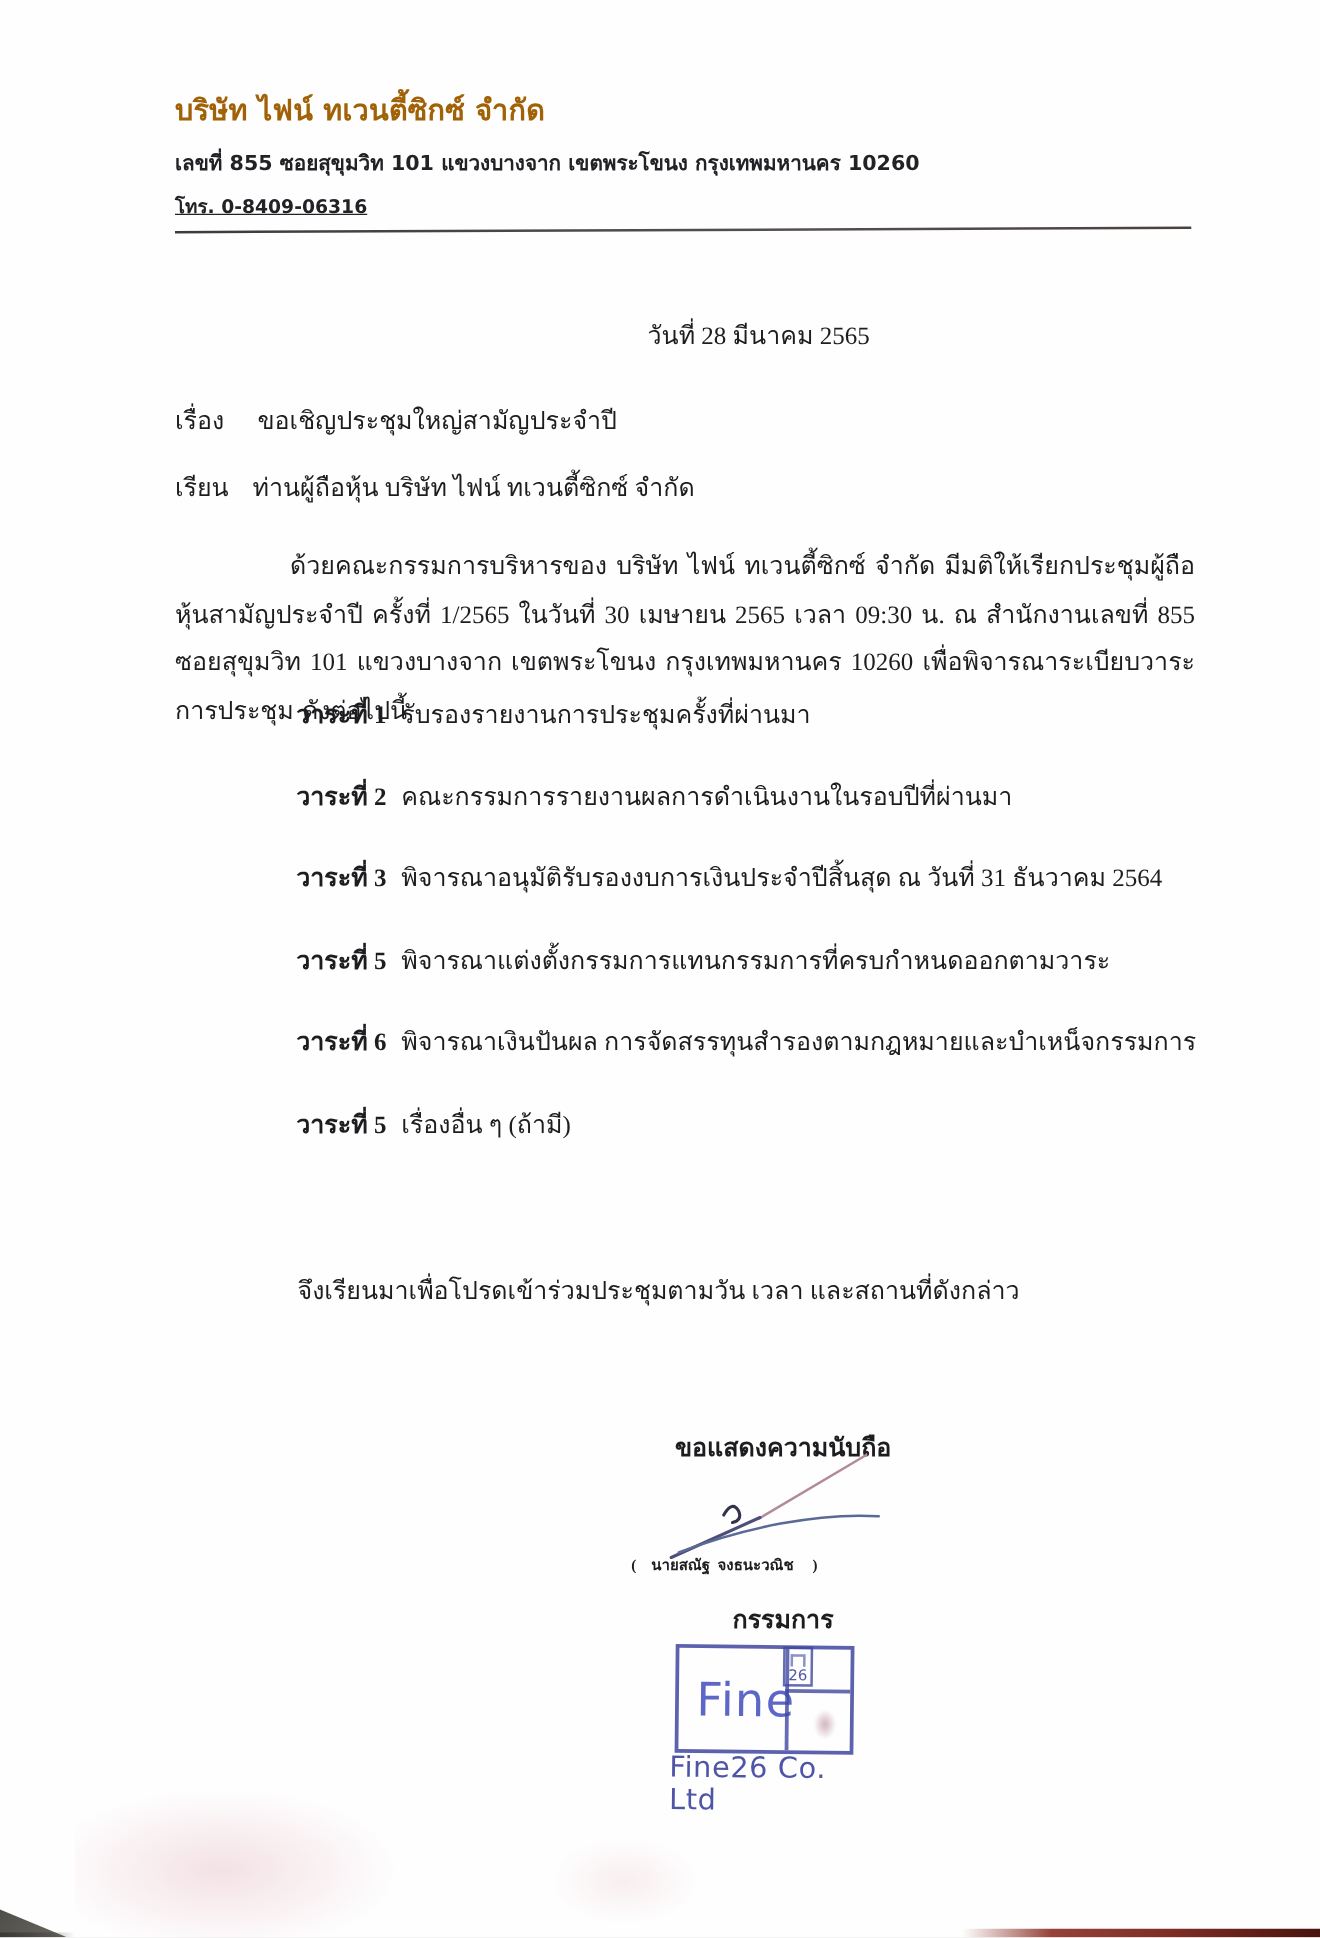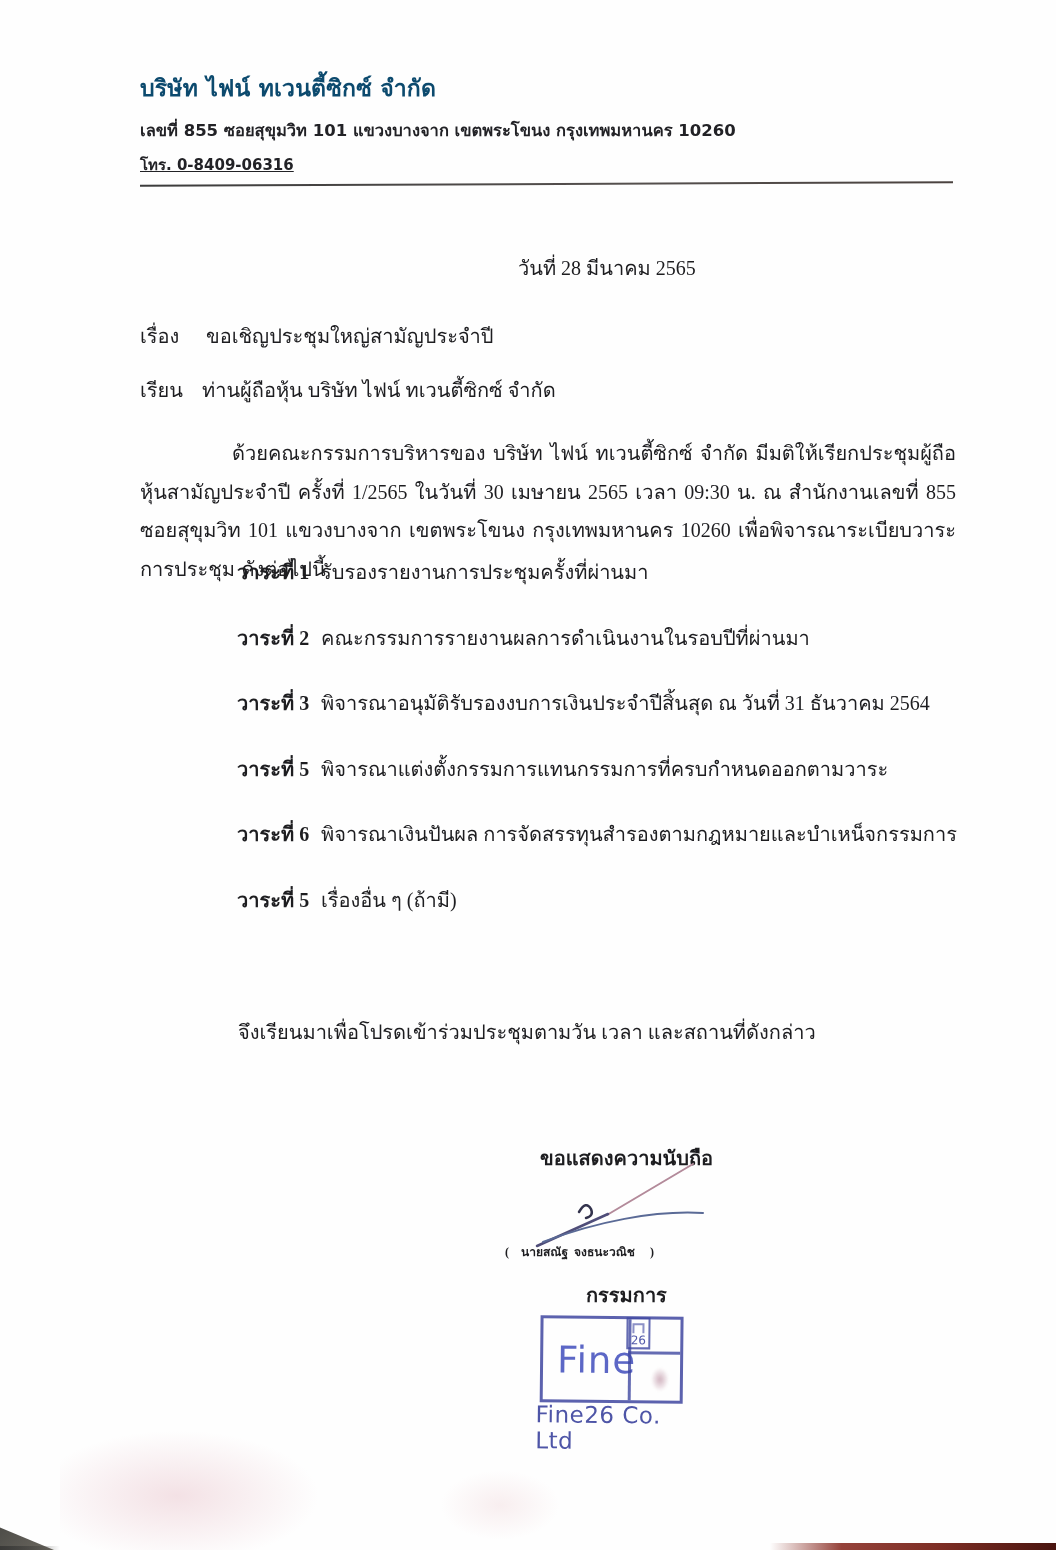--- a/index.html
+++ b/index.html
@@ -12,21 +12,21 @@
     height: 1550px;
     margin: 0 auto;
     background: #fefefe;
     overflow: hidden;
     color: #1d1d20;
   }
 
   
   .letterhead { position: absolute; left: 140px; top: 70px; width: 820px;
     font-family: "DejaVu Sans", "Liberation Sans", sans-serif; }
-  .company-name { font-size: 23px; font-weight: 700; color: #0c4a6e; letter-spacing: .2px; }
+  .company-name { font-size: 23px; font-weight: 700; color: #a16207; letter-spacing: .2px; }
   .company-address { margin-top: 11px; font-size: 16.5px; font-weight: 600; color: #222226; }
   .company-phone { margin-top: 10px; font-size: 15px; font-weight: 600; color: #222226; text-decoration: underline; }
   .head-rule { position: absolute; left: 140px; top: 183px; width: 813px; height: 2px;
     background: linear-gradient(to right, #3c3c3c, #55504e 60%, #4a423f);
     transform: rotate(-0.25deg); }
 
   
   .date-line { position: absolute; left: 518px; top: 252px; font-size: 20px; font-family: Liberation Serif, serif; }
   .subject-line { position: absolute; left: 140px; top: 320px; font-size: 20px; display: flex; }
   .subject-line .lbl { width: 66px; }

